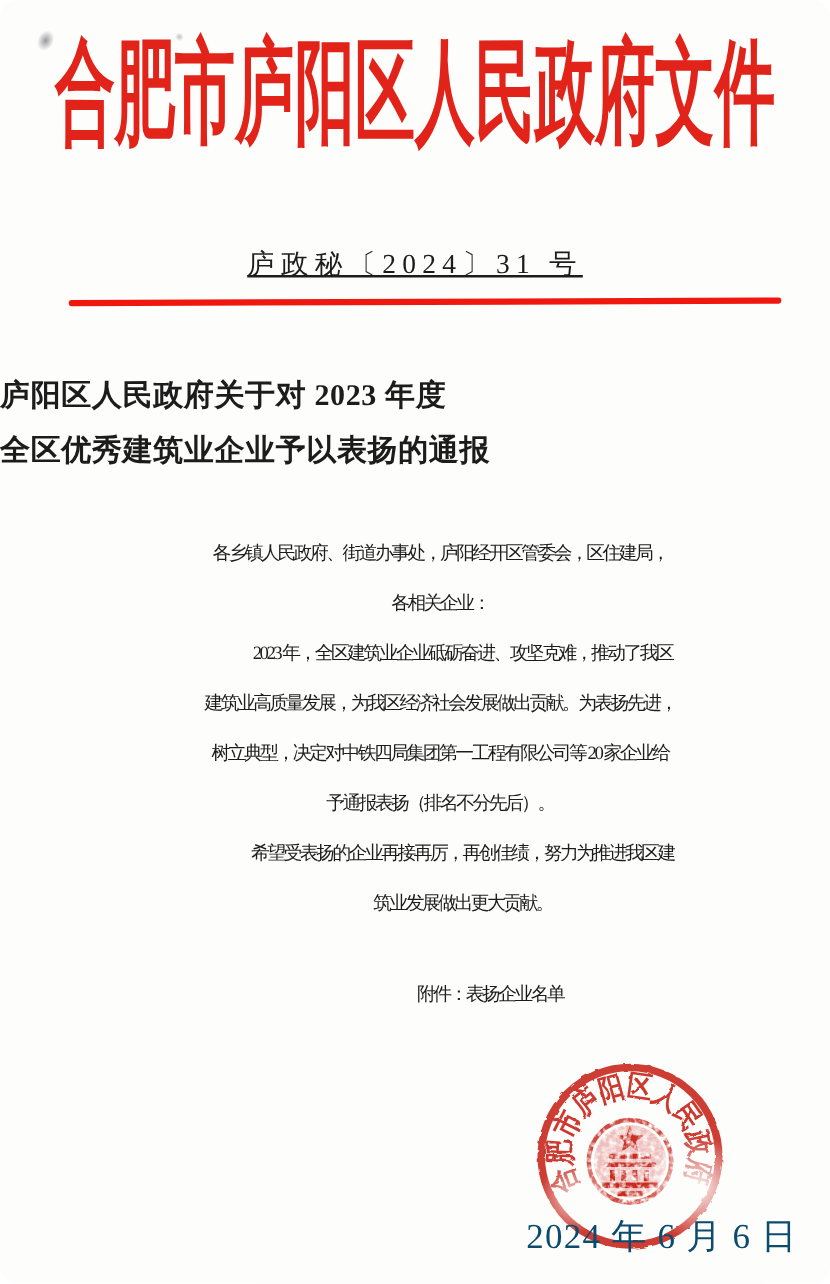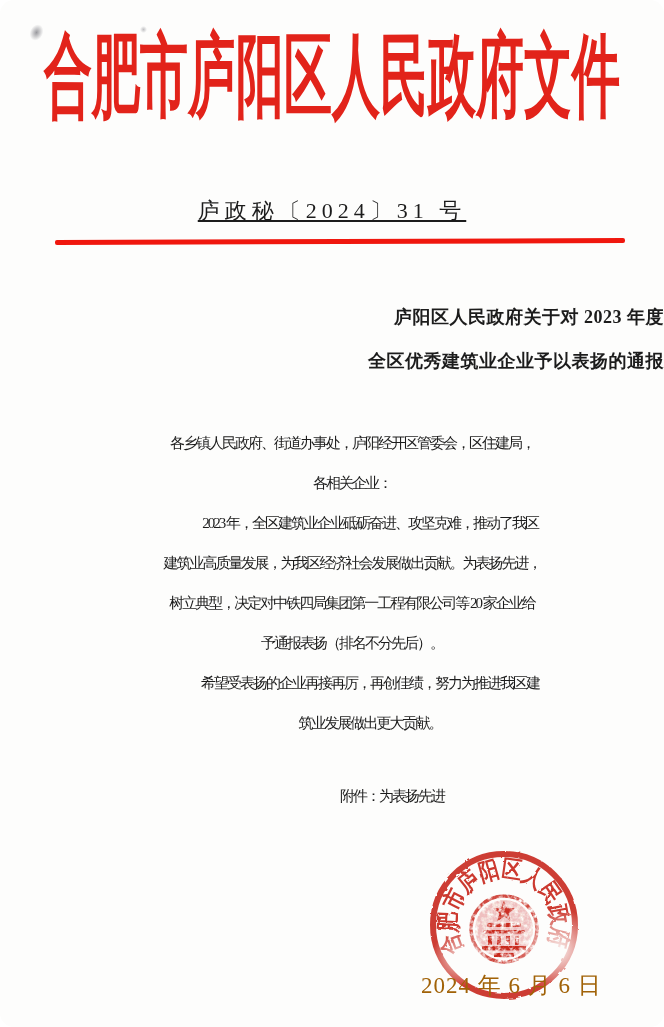--- a/index.html
+++ b/index.html
@@ -47,22 +47,22 @@
     width: 570px; height: 5px;
     background: #f0170e;
     border-radius: 2px;
     transform: rotate(-0.2deg);
   }
 
   
   .doc-title {
     position: absolute;
     top: 295px; left: 0; width: 100%;
-    text-align: right;
-    font-size: 18px;
+    text-align: left;
+    font-size: 24px;
     font-weight: bold;
     line-height: 44px;
     letter-spacing: 0.5px;
   }
 
   
   .body-block {
     position: absolute;
     top: 423px; left: 57px;
     width: 590px;
@@ -91,24 +91,24 @@
     position: absolute;
     left: 430px; top: 930px;
     width: 60px; height: 55px;
     background: radial-gradient(circle, rgba(253,253,252,0.8) 0%, rgba(253,253,252,0) 70%);
   }
 
   
   .doc-date {
     position: absolute;
     left: 421px; top: 970px;
-    font-size: 23px;
+    font-size: 28px;
     letter-spacing: 1px;
     white-space: nowrap;
-    color: #a16207;
+    color: #0c4a6e;
   }
 
   
   .artifact-1 {
     position: absolute; left: 30px; top: 24px;
     width: 13px; height: 17px;
     background: radial-gradient(ellipse, rgba(55,55,65,0.5), rgba(55,55,65,0) 70%);
     transform: rotate(25deg);
   }
   .artifact-2 {
@@ -138,21 +138,21 @@
 
   <div class="body-block">
     <div class="body-line">各乡镇人民政府、街道办事处，庐阳经开区管委会，区住建局，</div>
     <div class="body-line">各相关企业：</div>
     <div class="body-line ind">2023 年，全区建筑业企业砥砺奋进、攻坚克难，推动了我区</div>
     <div class="body-line">建筑业高质量发展，为我区经济社会发展做出贡献。为表扬先进，</div>
     <div class="body-line">树立典型，决定对中铁四局集团第一工程有限公司等 20 家企业给</div>
     <div class="body-line">予通报表扬（排名不分先后）。</div>
     <div class="body-line ind">希望受表扬的企业再接再厉，再创佳绩，努力为推进我区建</div>
     <div class="body-line ind">筑业发展做出更大贡献。</div>
-    <div class="body-line attachment">附件：为表扬先进</div>
+    <div class="body-line attachment">附件：表扬企业名单</div>
   </div>
 
   <svg class="seal" viewBox="0 0 160 160" aria-hidden="true">
     <defs>
       <filter id="speckle" x="-20%" y="-20%" width="140%" height="140%">
         <feTurbulence type="fractalNoise" baseFrequency="0.22" numOctaves="3" seed="7" result="noise"></feTurbulence>
         <feColorMatrix in="noise" type="matrix" values="0 0 0 0 0  0 0 0 0 0  0 0 0 0 0  0 0 0 2.4 -0.5" result="mask"></feColorMatrix>
         <feComposite in="SourceGraphic" in2="mask" operator="in"></feComposite>
       </filter>
       <filter id="roughen" x="-10%" y="-10%" width="120%" height="120%">

